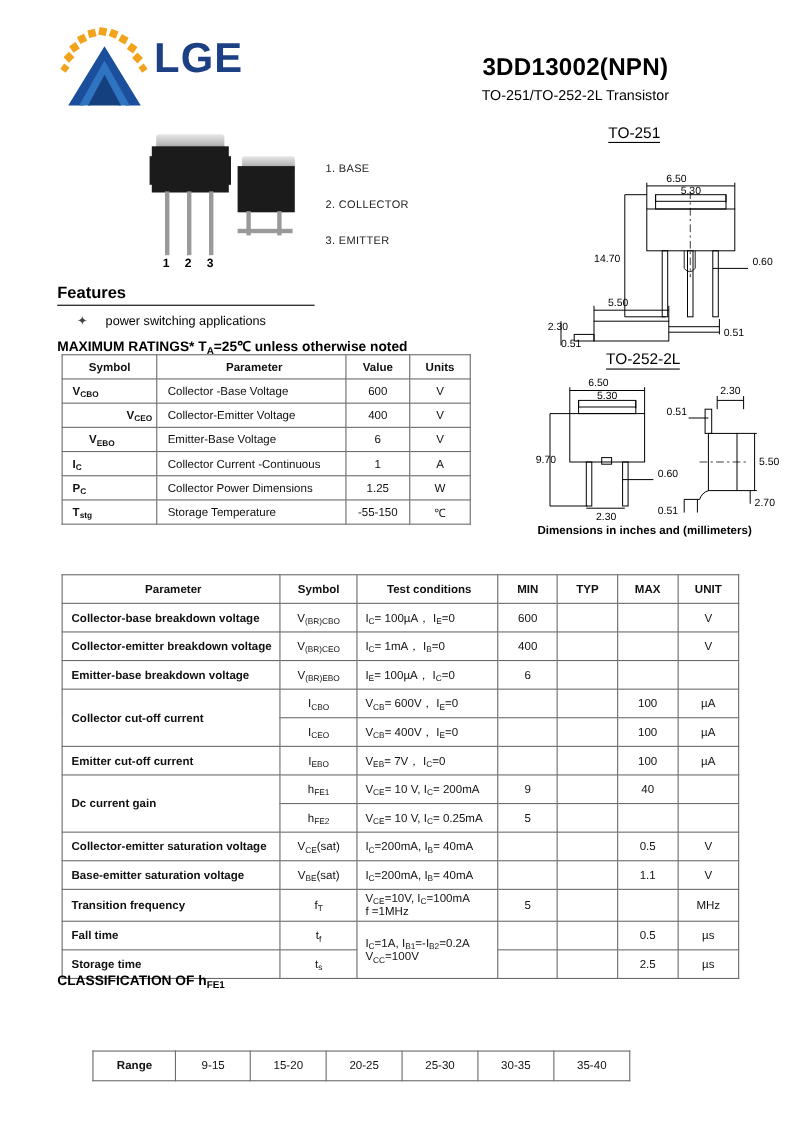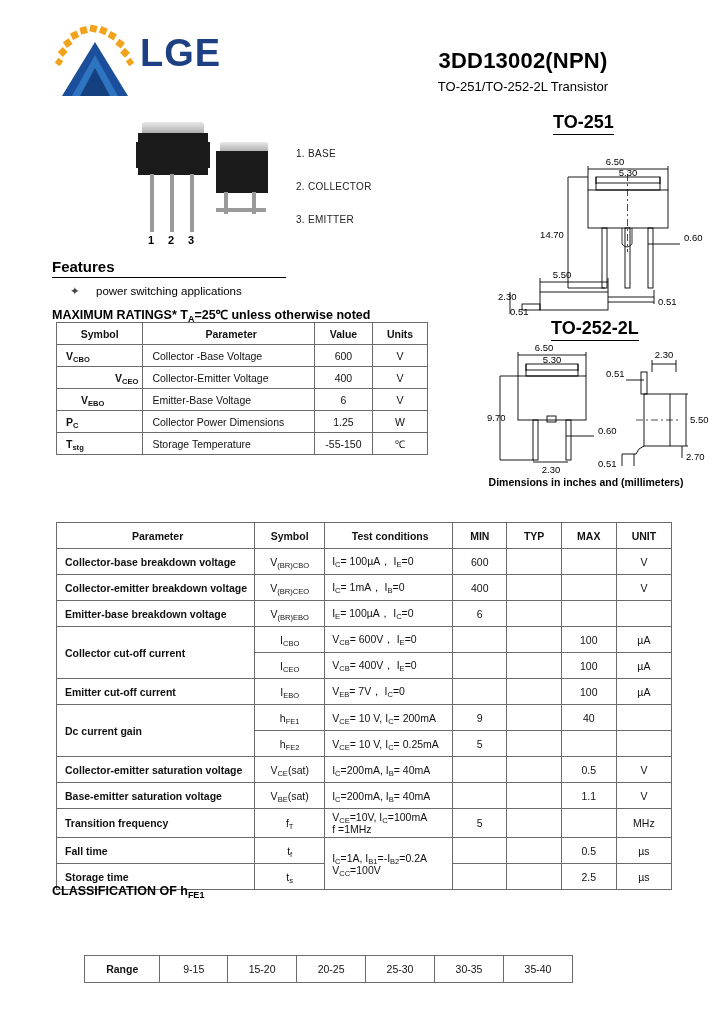--- a/index.html
+++ b/index.html
@@ -91,21 +91,21 @@
   #elec-table .c-tst { width: 130px; text-align: left; padding-left: 7px; }
   #elec-table .c-n  { width: 51px; }
 
   
   #class-table { position: absolute; left: 56px; top: 955px; width: 489px; margin-left: 28px; }
   #class-table td, #class-table th { height: 22px; width: 88px; }
   #class-table .c-range { font-weight: bold; }
 
   
   .drawing-title {
-    position: absolute; font-size: 18px; font-weight: bold;
+    position: absolute; font-size: 14px; font-weight: normal;
     border-bottom: 1.6px solid #000; padding-bottom: 1px;
   }
   #to251-title { left: 553px; top: 112px; }
   #to252-title { left: 551px; top: 318px; }
   .dwg { position: absolute; }
   .dwg svg { display: block; }
 </style>
 </head>
 <body>
 
@@ -201,20 +201,26 @@
           <td class="c-val">400</td>
           <td class="c-uni">V</td>
         </tr>
         <tr>
           <td class="c-sym" style="text-align:left;padding-left:24px">V<sub>EBO</sub></td>
           <td class="c-par">Emitter-Base Voltage</td>
           <td class="c-val">6</td>
           <td class="c-uni">V</td>
         </tr>
         <tr>
+          <td class="c-sym" style="text-align:left;padding-left:9px">I<sub>C</sub></td>
+          <td class="c-par">Collector Current -Continuous</td>
+          <td class="c-val">1</td>
+          <td class="c-uni">A</td>
+        </tr>
+        <tr>
           <td class="c-sym" style="text-align:left;padding-left:9px">P<sub>C</sub></td>
           <td class="c-par">Collector Power Dimensions</td>
           <td class="c-val">1.25</td>
           <td class="c-uni">W</td>
         </tr>
         <tr>
           <td class="c-sym" style="text-align:left;padding-left:9px">T<sub>stg</sub></td>
           <td class="c-par">Storage Temperature</td>
           <td class="c-val">-55-150</td>
           <td class="c-uni">℃</td>

